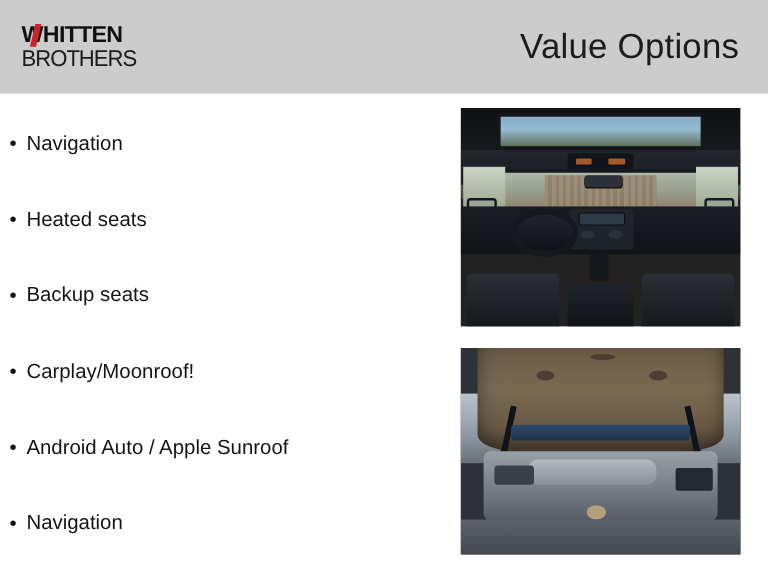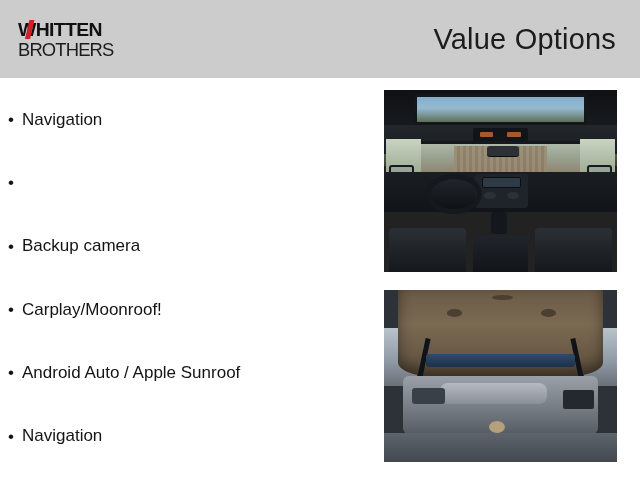--- a/index.html
+++ b/index.html
@@ -348,24 +348,25 @@
     <div class="slide-title">Value Options</div>
   </div>
 
   <ul class="bullets">
     <li class="bullet-item">
       <span class="bullet-dot">•</span>
       <span class="bullet-text">Navigation</span>
     </li>
     <li class="bullet-item">
       <span class="bullet-dot">•</span>
-    </li>
-    <li class="bullet-item">
-      <span class="bullet-dot">•</span>
-      <span class="bullet-text">Backup camera</span>
+      <span class="bullet-text">Heated seats</span>
+    </li>
+    <li class="bullet-item">
+      <span class="bullet-dot">•</span>
+      <span class="bullet-text">Backup seats</span>
     </li>
     <li class="bullet-item">
       <span class="bullet-dot">•</span>
       <span class="bullet-text">Carplay/Moonroof!</span>
     </li>
     <li class="bullet-item">
       <span class="bullet-dot">•</span>
       <span class="bullet-text">Android Auto / Apple Sunroof</span>
     </li>
     <li class="bullet-item">

